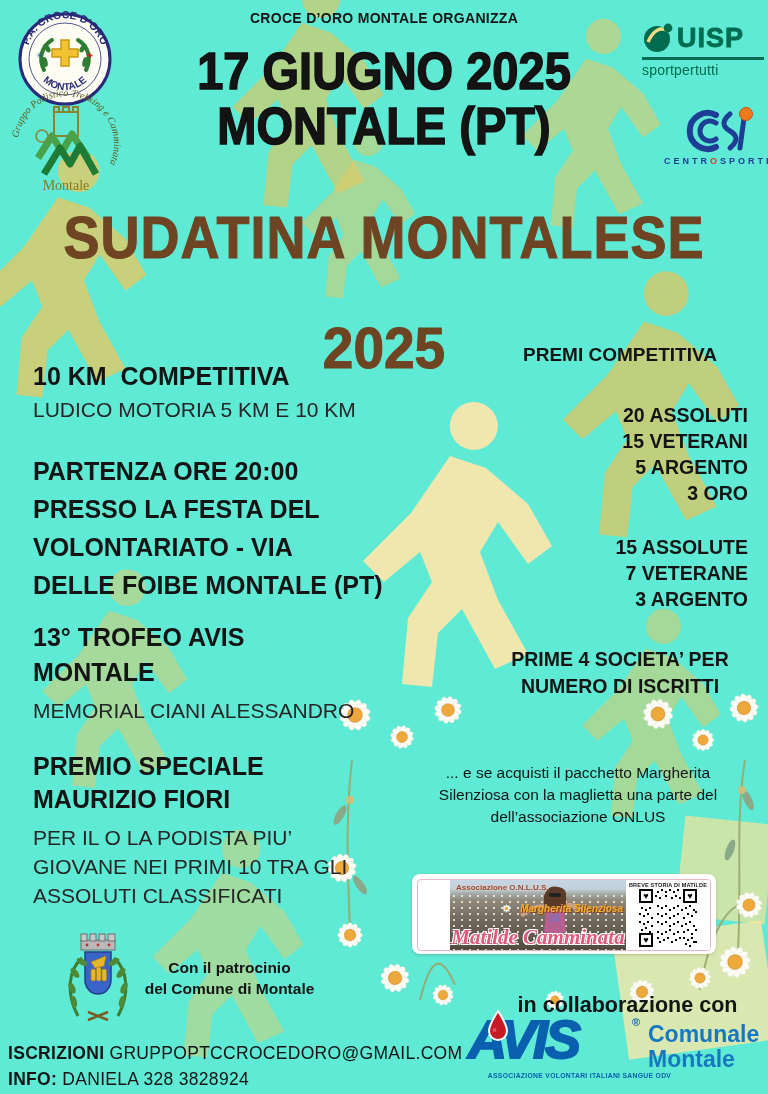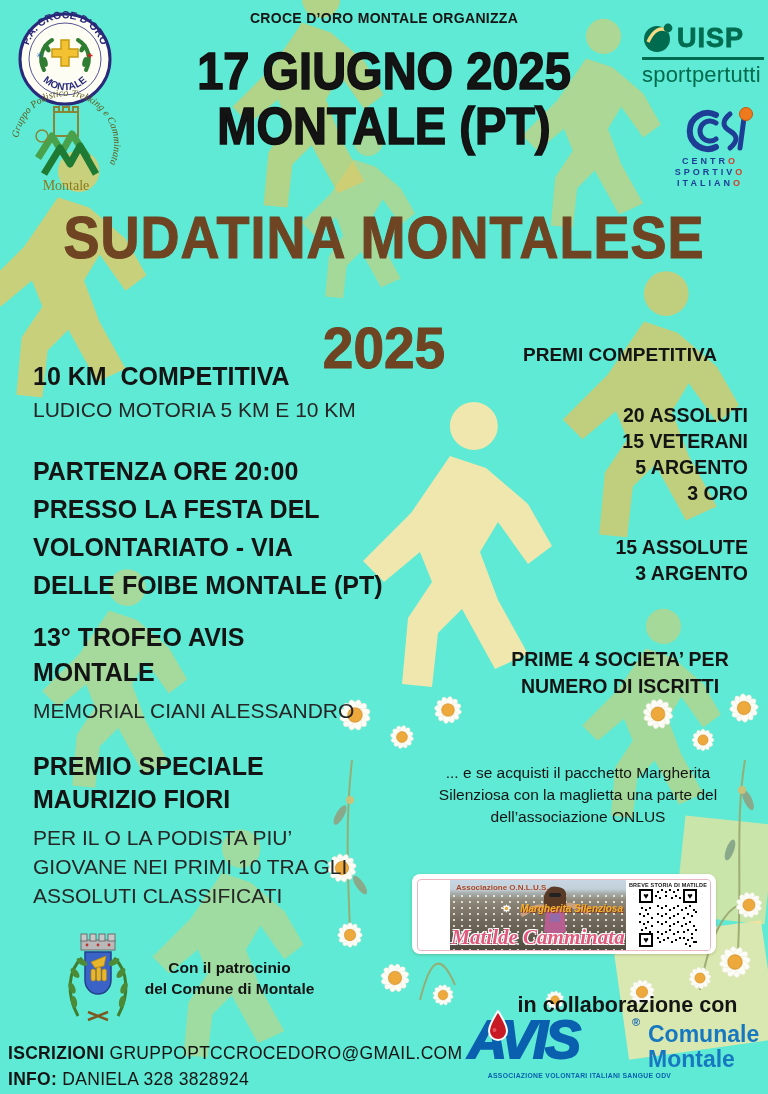--- a/index.html
+++ b/index.html
@@ -66,21 +66,21 @@
              -webkit-text-stroke:2px #0a5fae;letter-spacing:-3px;line-height:54px;z-index:3;}
   .avis-reg{left:632px;top:1016px;font-size:11px;font-weight:bold;color:#0a5fae;z-index:4;}
   .avis-sub{left:462px;top:1072px;width:235px;text-align:center;font-size:6.8px;font-weight:bold;color:#0a5fae;letter-spacing:.3px;z-index:3;}
   .avis-right{left:648px;top:1022px;font-size:23px;font-weight:bold;color:#1678c0;line-height:25px;z-index:3;}
   .avis-drop{left:487px;top:1010px;z-index:4;}
   
   .logo-croce{left:14px;top:10px;z-index:2;}
   .logo-gruppo{left:4px;top:84px;z-index:2;}
   .logo-uisp{left:642px;top:22px;z-index:2;}
   .logo-csi{left:664px;top:106px;z-index:2;}
-  .csi-lines{display:flex;flex-direction:column;align-items:center;margin-top:2px;}
+  .csi-lines{display:flex;align-items:center;margin-top:2px;}
   .csi-line{font-size:9px;font-weight:bold;letter-spacing:3px;color:#1e3e96;line-height:11px;}
   .csi-line .red{color:#d93a2b;}
   .crest{left:58px;top:928px;z-index:3;}
   .daisies{z-index:1;}
 </style>
 </head>
 <body>
 
 <div class="poster">
 
@@ -199,21 +199,21 @@
   <div class="abs logo-uisp" style="width:122px;">
     <div style="display:flex;align-items:center;gap:3px;">
       <svg width="32" height="32" viewBox="0 0 32 32">
         <circle cx="15" cy="17" r="13" fill="#006b4f"></circle>
         <path d="M6 20 Q14 2 27 9" fill="none" stroke="#f5dc82" stroke-width="3.4"></path>
         <circle cx="26" cy="6" r="4.4" fill="#006b4f"></circle>
       </svg>
       <span style="font-size:27px;font-weight:bold;color:#006b4f;letter-spacing:1px;-webkit-text-stroke:.8px #006b4f;">UISP</span>
     </div>
     <div style="height:2.5px;background:#006b4f;margin:3px 0 2px;"></div>
-    <div style="font-size:22px;color:#006b4f;letter-spacing:.2px;">sportpertutti</div>
+    <div style="font-size:14px;color:#006b4f;letter-spacing:.2px;">sportpertutti</div>
   </div>
 
   <div class="abs logo-csi" style="width:92px;">
     <svg width="92" height="48" viewBox="0 0 92 48" style="margin:0 auto;">
       <g stroke="#1e3e96" fill="none" stroke-linecap="round">
         <path d="M52 9 A18 18 0 1 0 52 41" stroke-width="6"></path>
         <path d="M52 17 A10 10 0 1 0 52 33" stroke-width="5"></path>
         <path d="M66 8 Q54 18 66 25 Q78 32 66 42" stroke-width="5"></path>
         <path d="M80 12 L76 42" stroke-width="5"></path>
       </g>
@@ -255,20 +255,21 @@
   </div>
 
   <div class="abs rcol premi-h">PREMI COMPETITIVA</div>
   <div class="abs rcol premi-list">
     <div>20 ASSOLUTI</div>
     <div>15 VETERANI</div>
     <div>5 ARGENTO</div>
     <div>3 ORO</div>
     <div class="premi-gap"></div>
     <div>15 ASSOLUTE</div>
+    <div>7 VETERANE</div>
     <div>3 ARGENTO</div>
   </div>
   <div class="abs rcol premi-teams">
     <div>PRIME 4 SOCIETA’ PER</div>
     <div>NUMERO DI ISCRITTI</div>
   </div>
 
   <div class="abs marg-text">
     <div>... e se acquisti il pacchetto Margherita</div>
     <div>Silenziosa con la maglietta una parte del</div>

